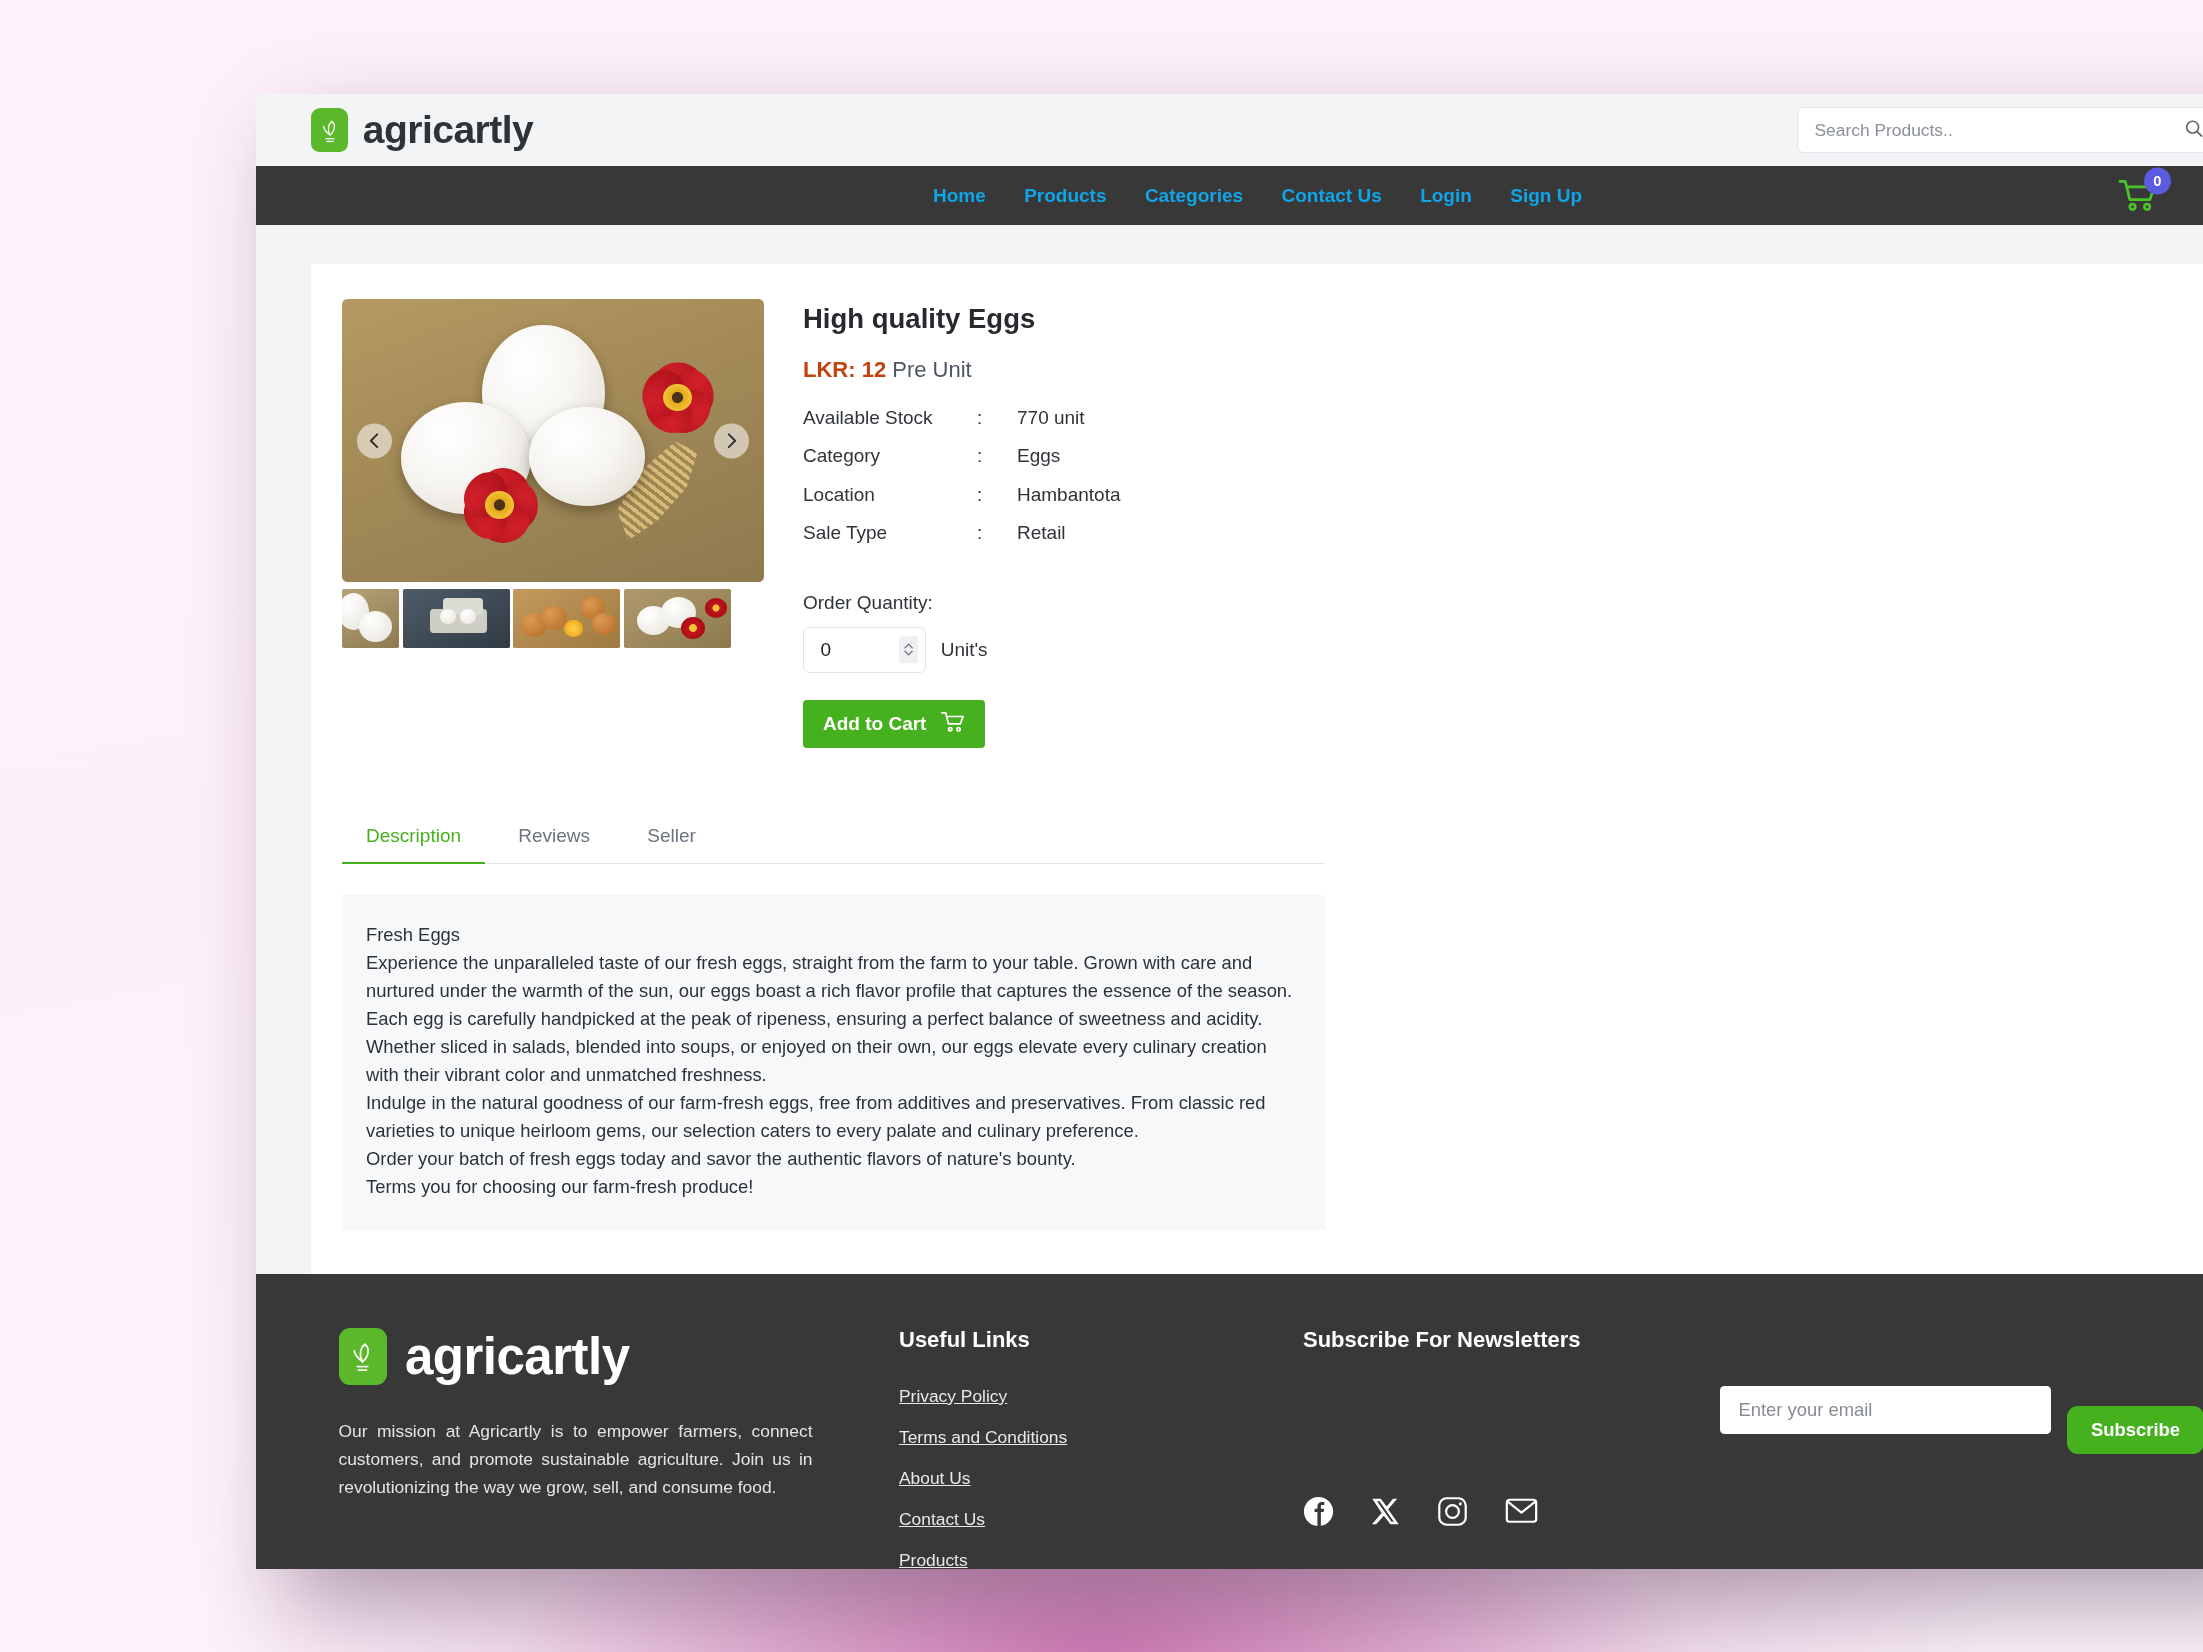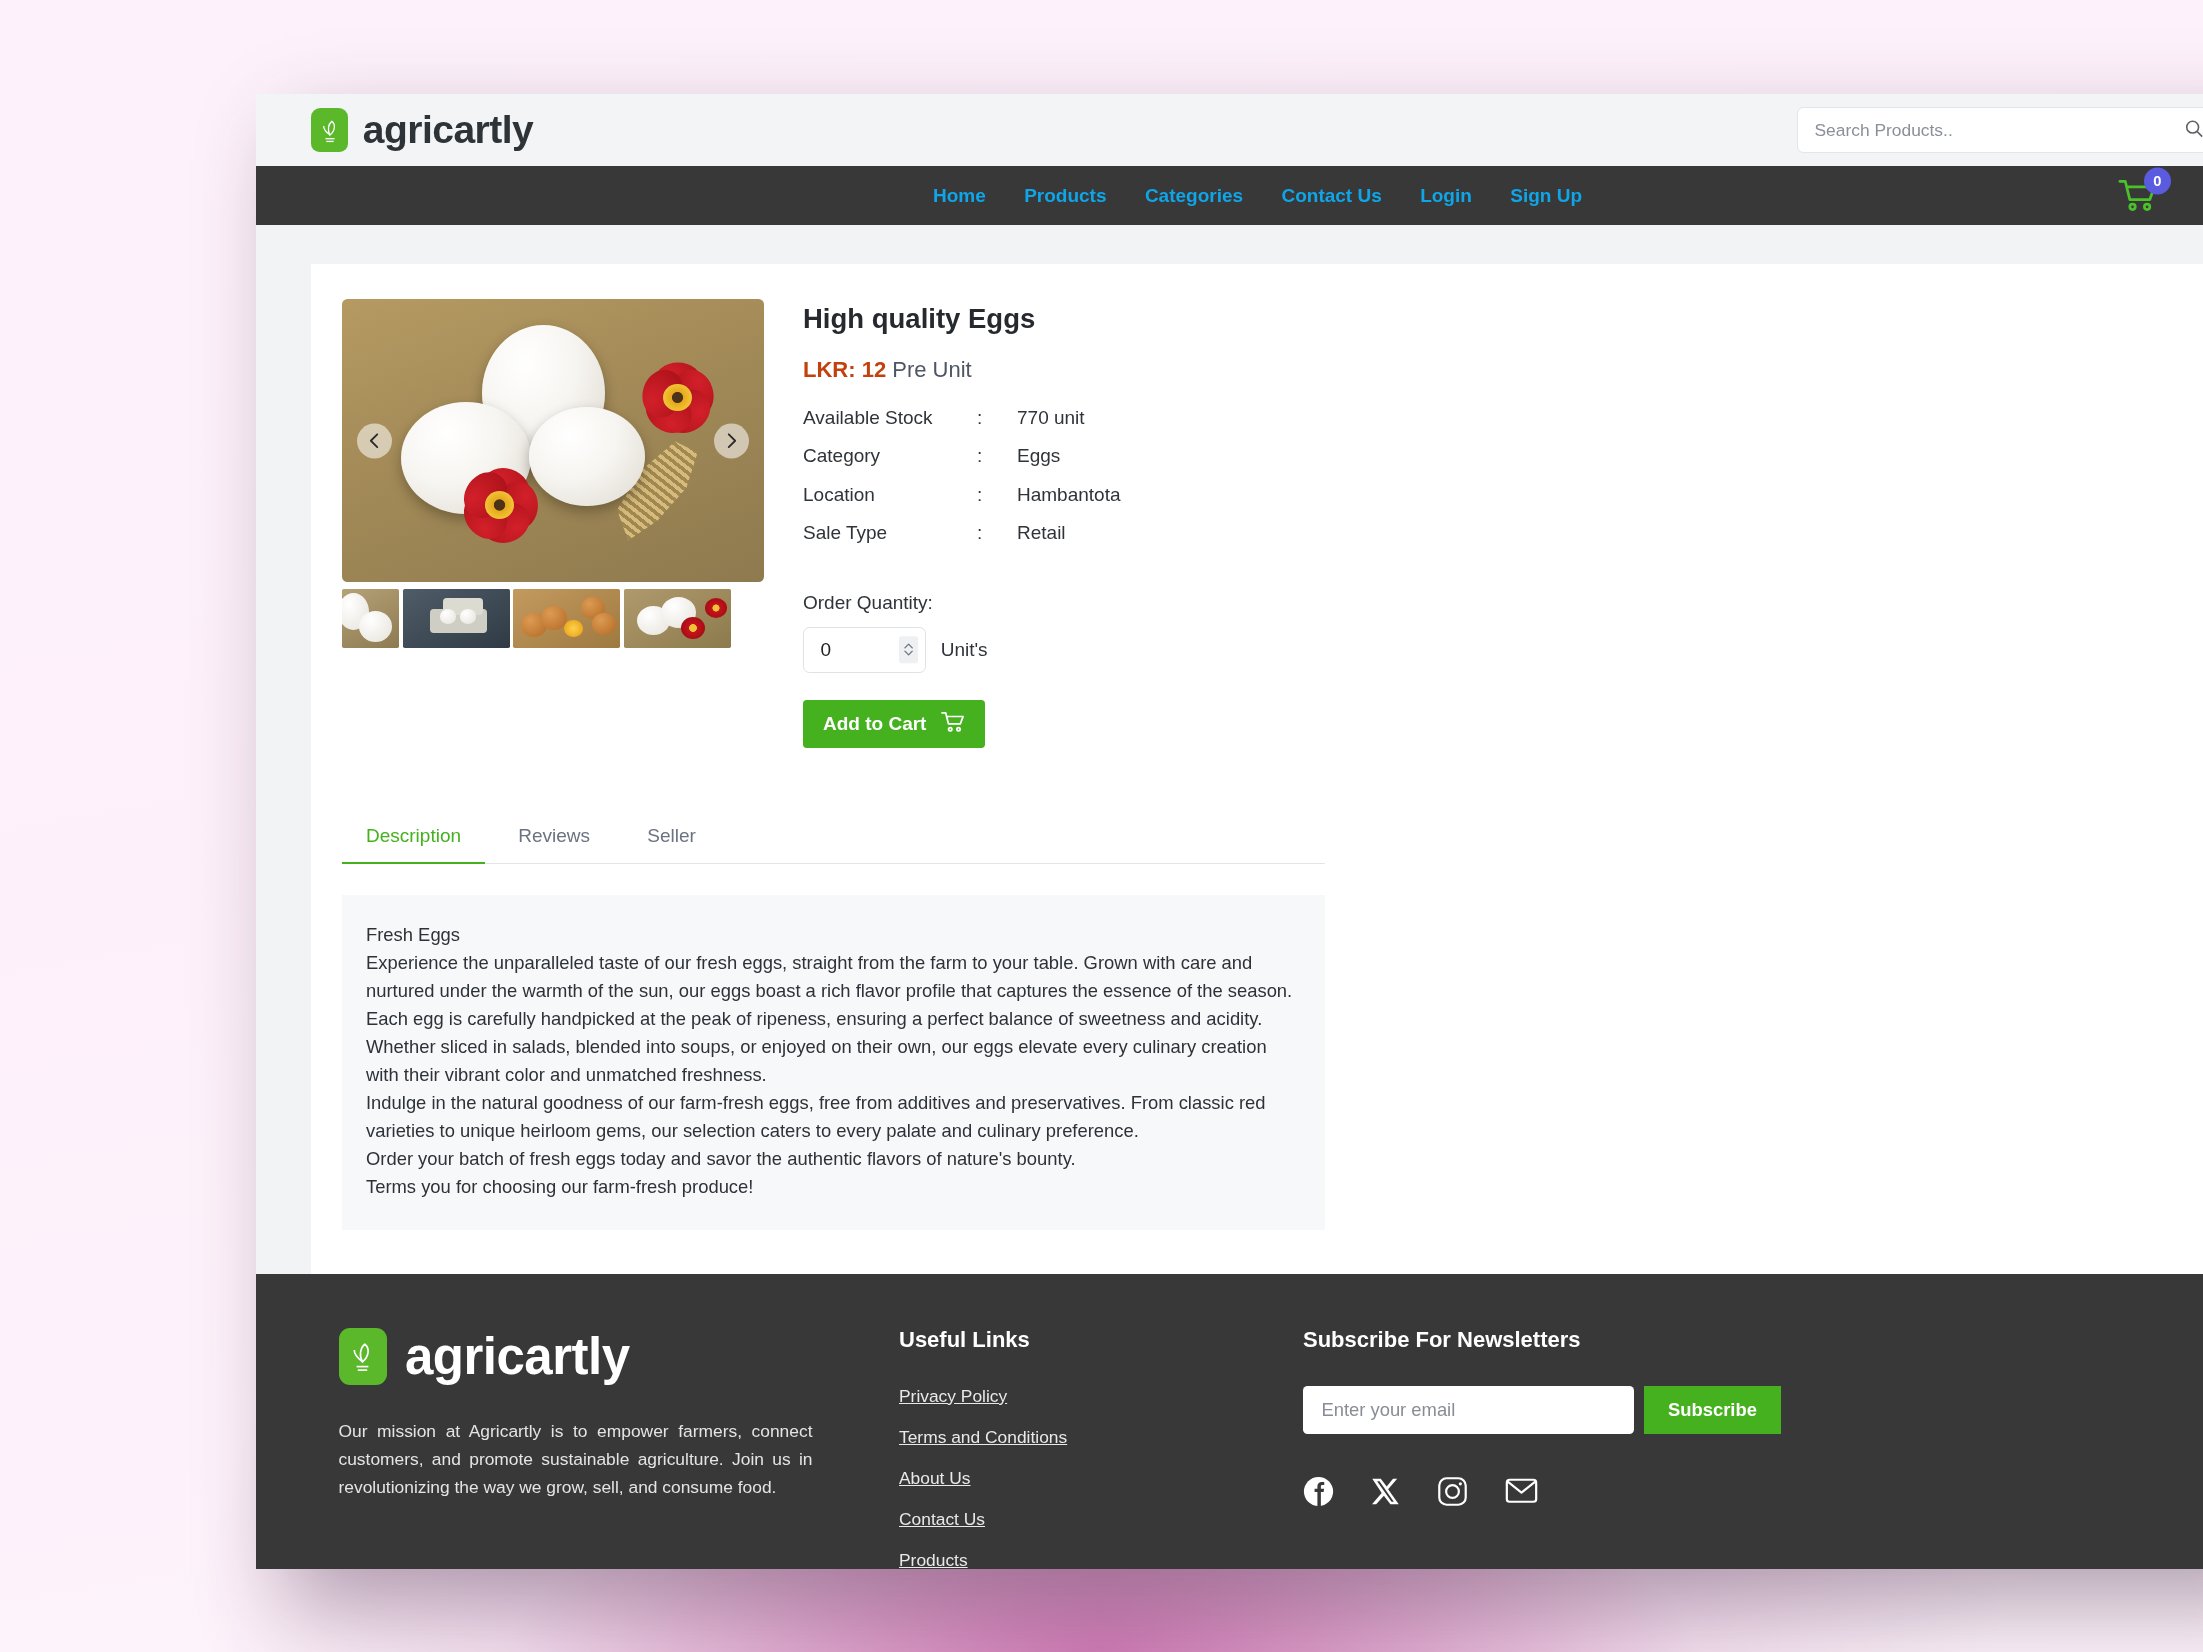--- a/index.html
+++ b/index.html
@@ -274,33 +274,34 @@
     font-size: 17.4px; line-height: 1.62; color: #e4e4e4;
     text-align: justify; width: 474px;
   }
   .f-col-links { width: 367px; flex: 0 0 367px; }
   .f-head { font-size: 22px; font-weight: 700; color: #fff; margin-bottom: 33px; }
   .f-links a {
     display: block; font-size: 17.4px; color: #e9e9e9;
     text-decoration: underline; margin-bottom: 20px;
   }
   .f-col-news { flex: 1; }
-  .news-row { display: flex; gap: 10px; margin-bottom: 42px; }
+  .news-row { display: flex; gap: 16px; margin-bottom: 42px; justify-content: flex-end; }
   .news-row input {
     width: 331px; height: 48px;
     border: 0; border-radius: 4.6px; background: #fff;
     padding: 0 18.4px; font-size: 18.4px; color: #333;
     font-family: "Liberation Sans", sans-serif; outline: none;
   }
   .news-row input::placeholder { color: #888d95; }
   .btn-sub {
     height: 48px; padding: 0 24px;
-    background: #45b11e; color: #fff; border: 0; border-radius: 0;
+    background: #45b11e; color: #fff; border: 0; border-radius: 11px;
     font-size: 18.4px; font-weight: 600; cursor: pointer;
     font-family: "Liberation Sans", sans-serif;
+    margin-top: 20px;
   }
   .socials { display: flex; gap: 37px; align-items: center; }
   .socials span { cursor: pointer; display: inline-flex; }
 </style>
 </head>
 <body>
 
 <div class="page">
 
   <div class="topbar">

